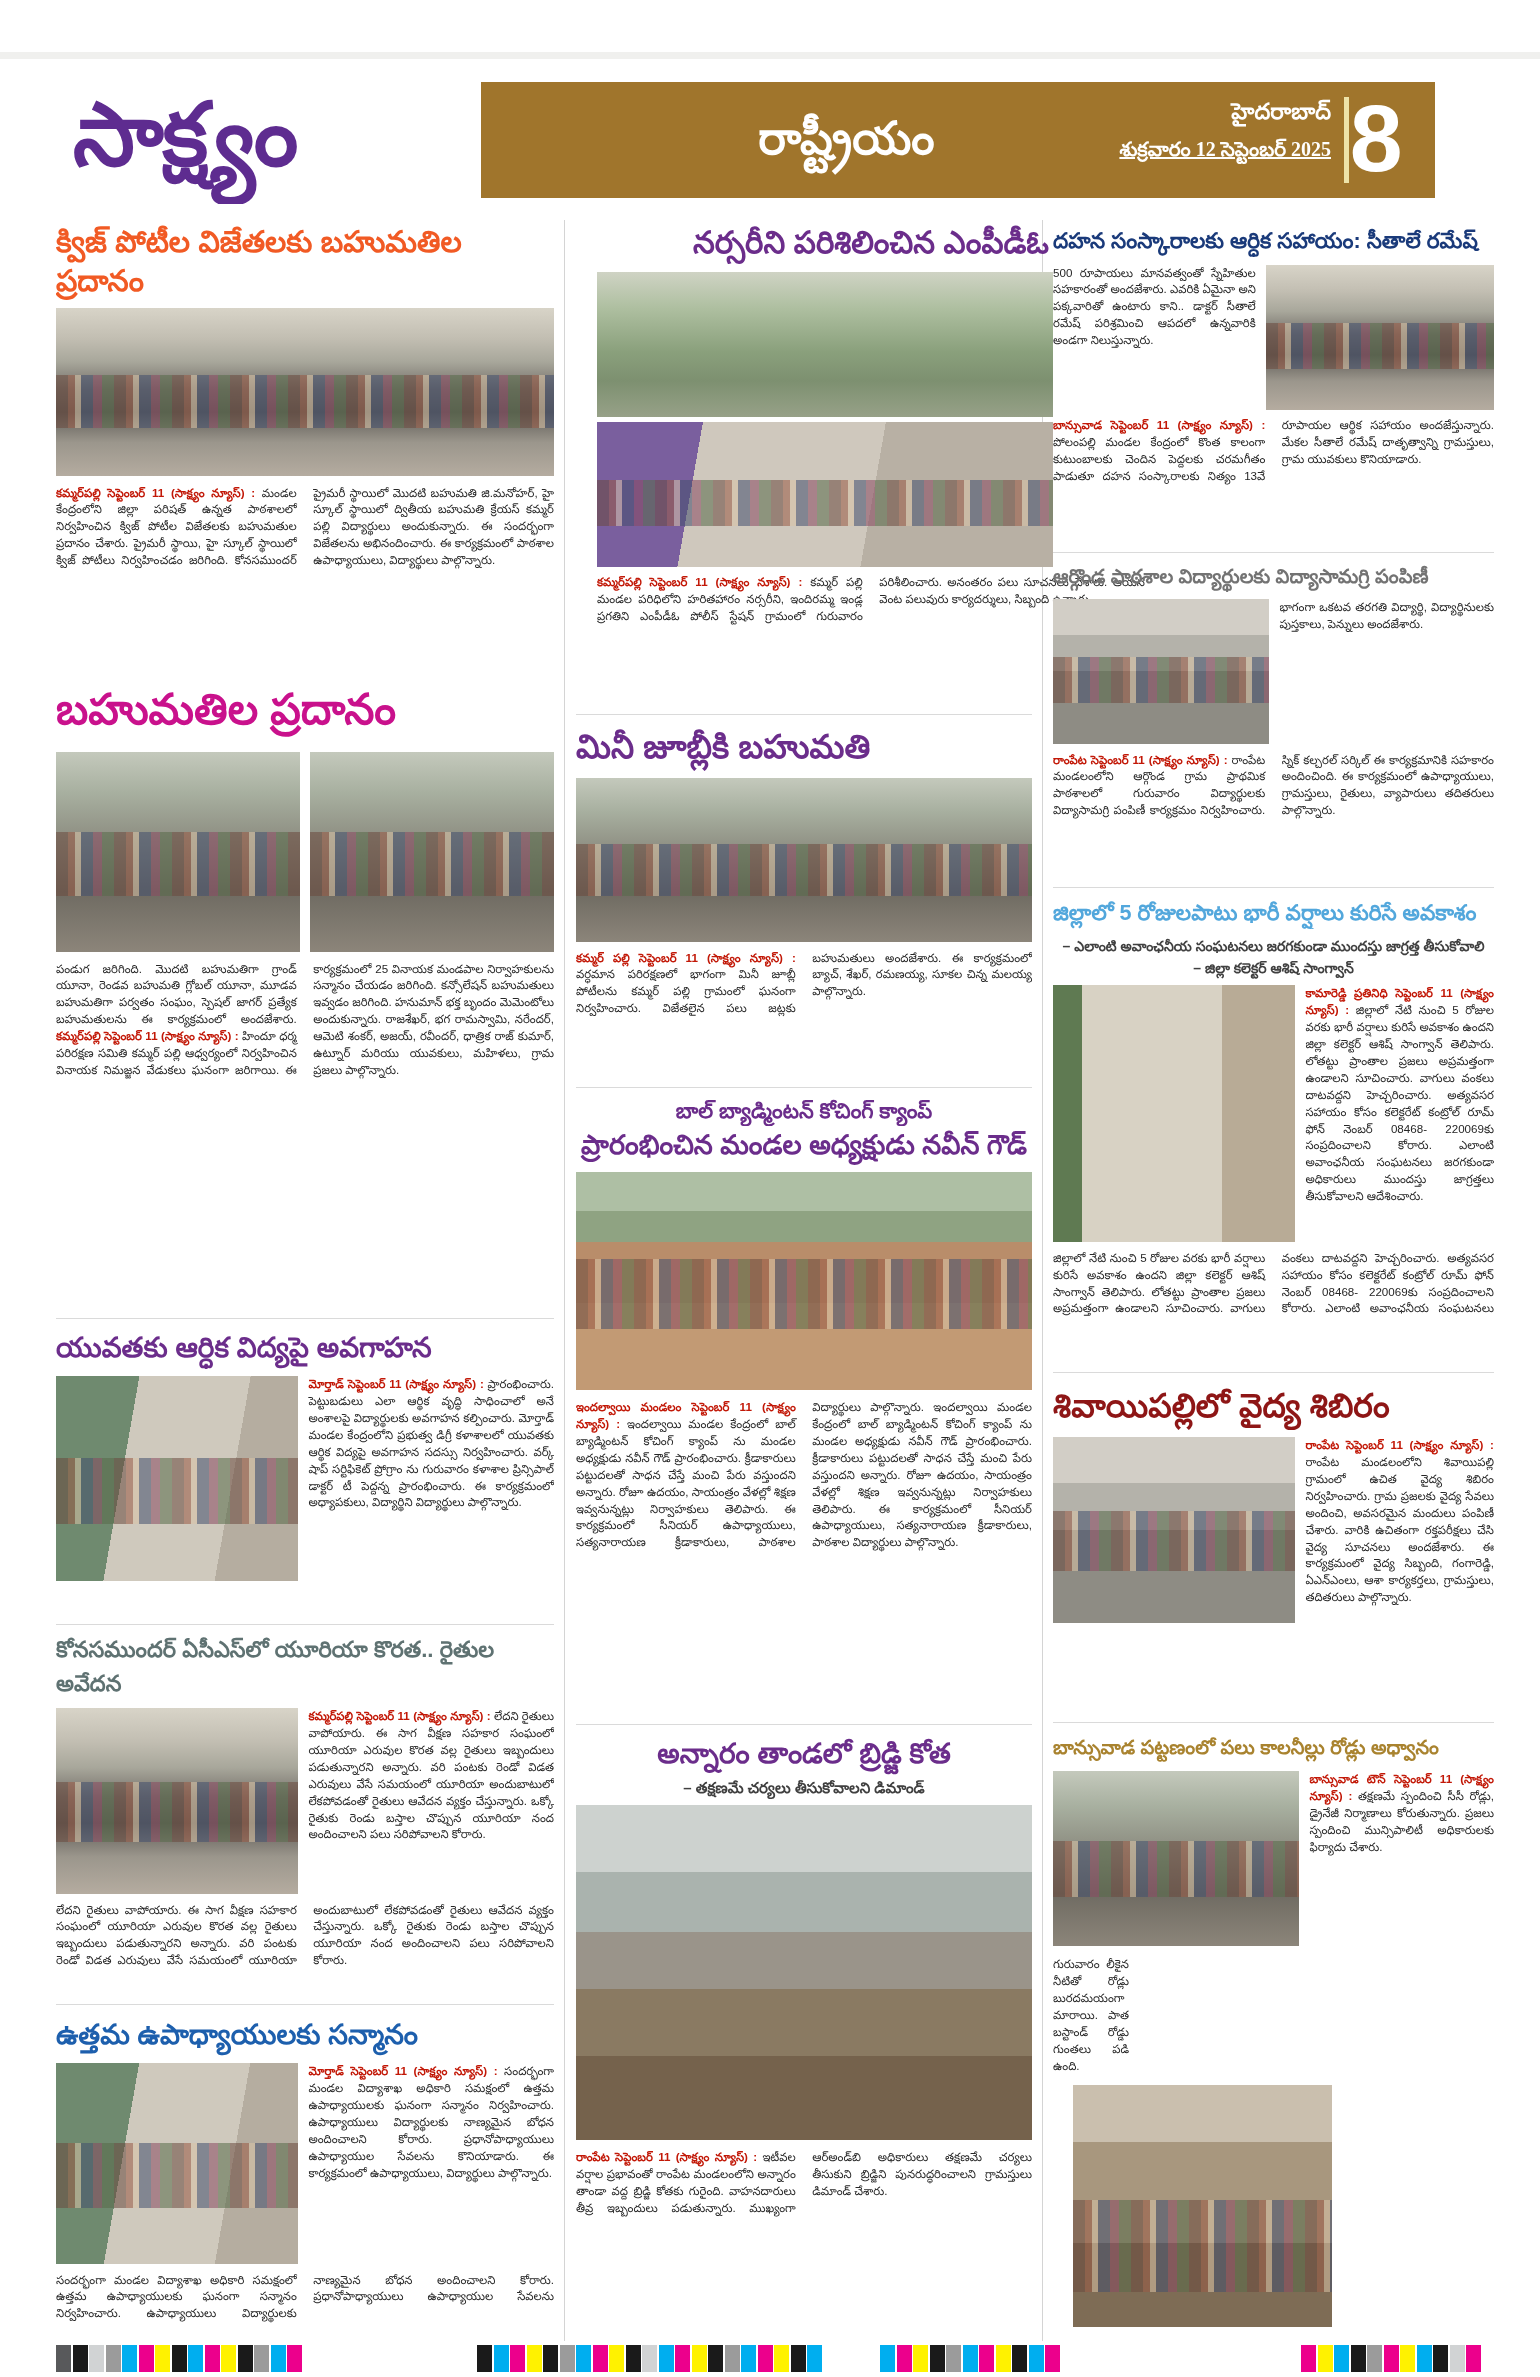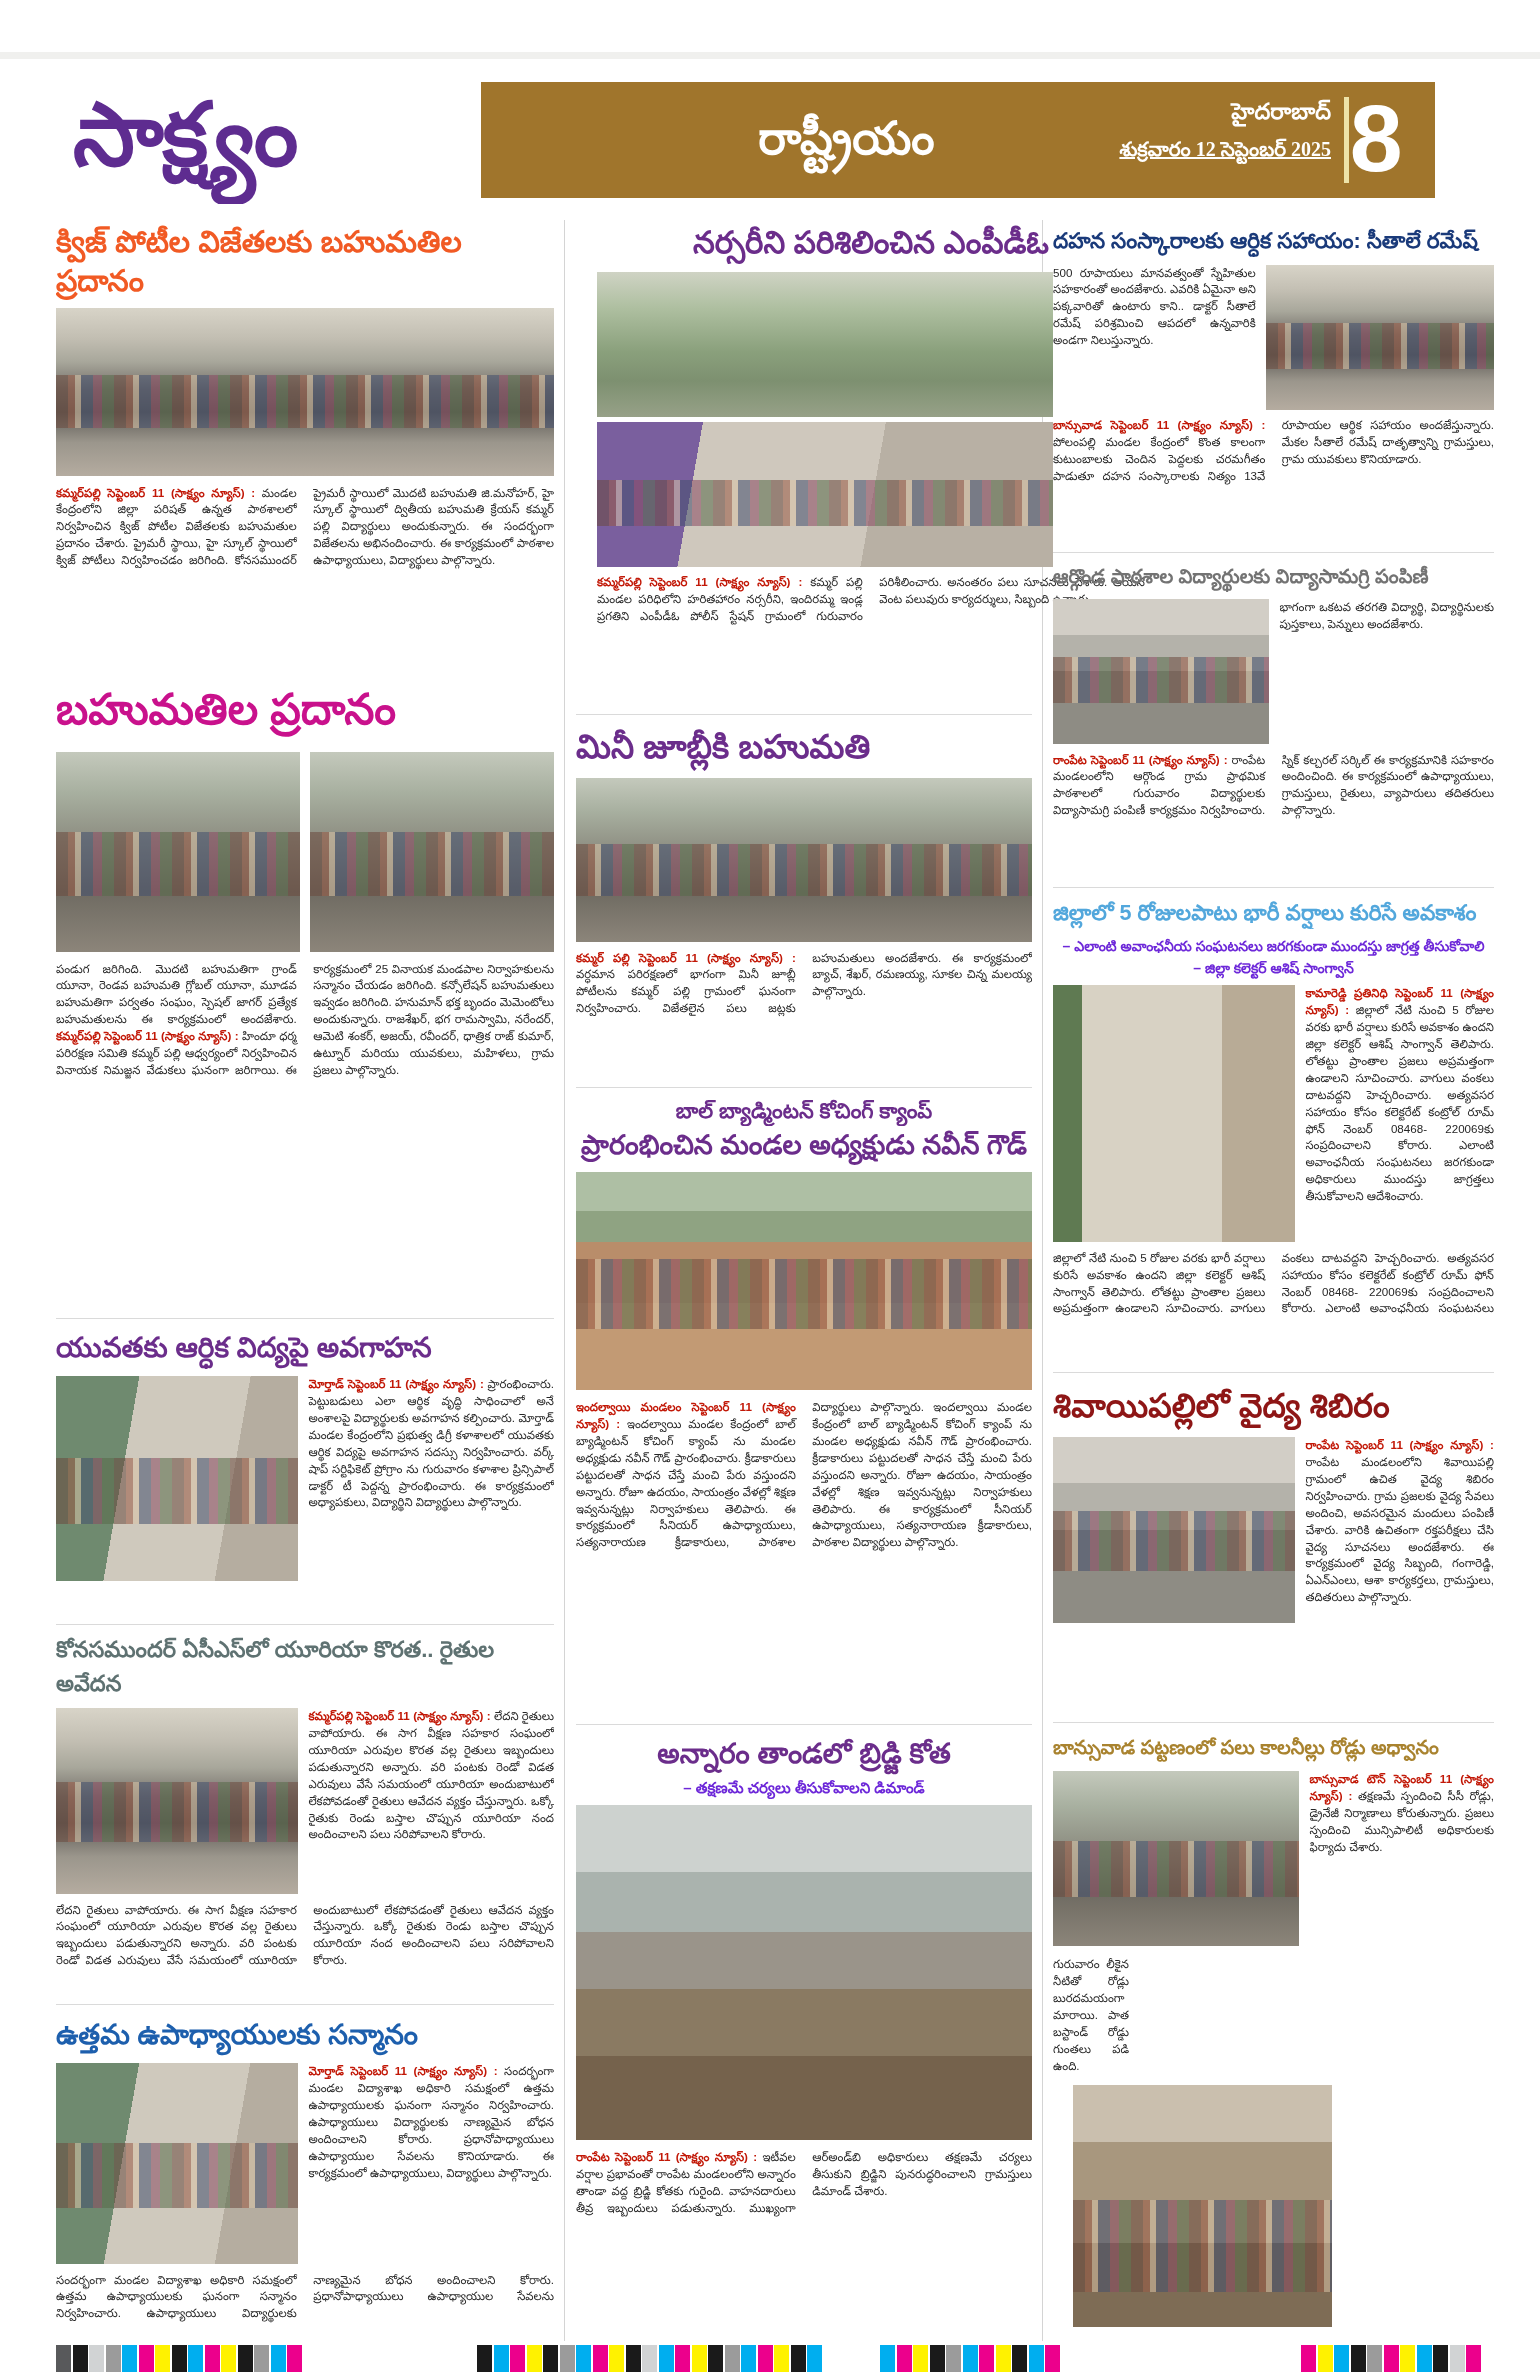--- a/index.html
+++ b/index.html
@@ -28,21 +28,21 @@
   .hl-magenta{color:#C9118C;font-size:43px;line-height:69px;}
   .hl-purple40{color:#6B2D8B;font-size:28px;line-height:42px;}
   .hl-purple-c{color:#6B2D8B;text-align:center;}
   .hl-blue{color:#1D5FAD;font-size:28px;line-height:43px;}
   .hl-gray{color:#5F7272;font-size:22.4px;line-height:34px;}
   .hl-darkblue{color:#1A3A7A;font-size:21.6px;line-height:33px;}
   .hl-teal{color:#737373;font-size:19.4px;line-height:31px;}
   .hl-lblue{color:#52A7DC;font-size:21.6px;line-height:33px;}
   .hl-maroon{color:#8E1616;font-size:33px;line-height:49px;}
   .hl-gold{color:#A9832F;font-size:19.4px;line-height:33px;}
-  .subhead{margin:0 0 6px 0;text-align:center;color:#6d28d9;font-weight:700;font-size:15px;line-height:23px;overflow:hidden;}
+  .subhead{margin:0 0 6px 0;text-align:center;color:#404040;font-weight:700;font-size:15px;line-height:23px;overflow:hidden;}
   .body{font-size:11.6px;line-height:1.46;text-align:justify;color:#262626;margin:0;overflow:hidden;}
   .cols2{column-count:2;column-gap:16.4px;}
   .dateline{color:#C21807;font-weight:700;}
   .dateline::after{content:" : ";}
   .row{display:flex;gap:10.4px;}
   .row .txt{flex:1;overflow:hidden;}
   
   .ph{position:relative;overflow:hidden;background:#b9b9b0;}
   .ph::after{content:"";position:absolute;left:0;right:0;top:40%;height:32%;opacity:.55;filter:blur(0.7px);
      background:repeating-linear-gradient(90deg,#6b4a3e 0 12px,#9a5a45 12px 19.4px,#d9c3a6 19.4px 25px,#44506e 25px 37px,#8a4a62 37px 46px,#586b4a 46px 58px);}

